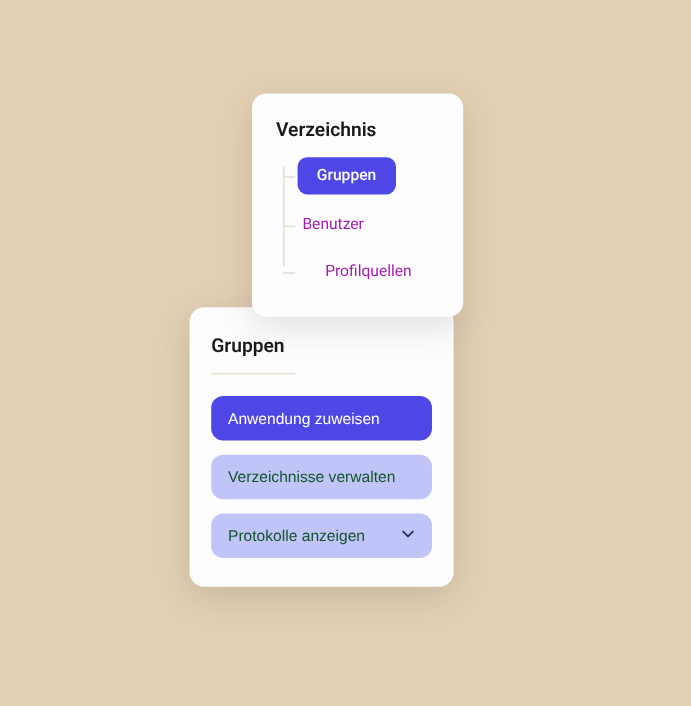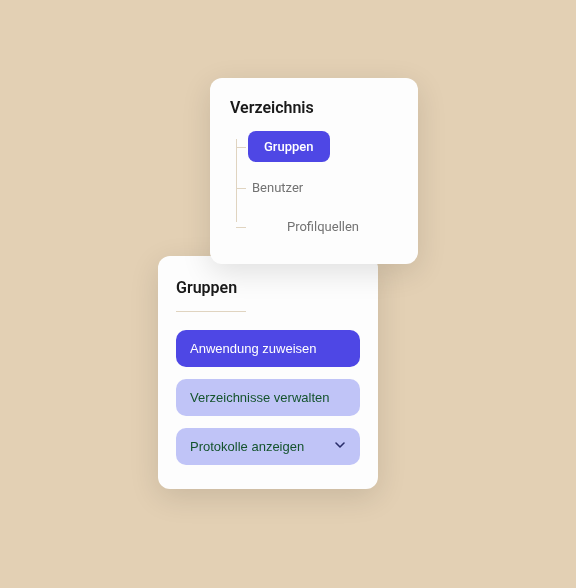--- a/index.html
+++ b/index.html
@@ -11,21 +11,21 @@
   position: relative;
   overflow: hidden;
 }
 .card {
   background: #fdfdfd;
   border-radius: 12px;
   box-shadow: 0 8px 30px rgba(0,0,0,0.12);
   position: absolute;
 }
 .card-directory {
-  width: 208px;
+  width: 176px;
   left: 210px;
   top: 78px;
   padding: 20px 20px 24px 20px;
   z-index: 2;
 }
 .card-groups {
   width: 220px;
   left: 158px;
   top: 256px;
   padding: 22px 18px 24px 18px;
@@ -61,21 +61,21 @@
   content: "";
   position: absolute;
   left: -12px;
   top: 50%;
   width: 10px;
   height: 1px;
   background: #e0d4c0;
 }
 .tree-label {
   font-size: 13px;
-  color: #737373;
+  color: #a21caf;
   padding: 6px 4px;
 }
 .tree-label.active {
   background: #4e47e5;
   color: #fff;
   padding: 8px 16px;
   border-radius: 8px;
   font-weight: 500;
 }
 .divider {

